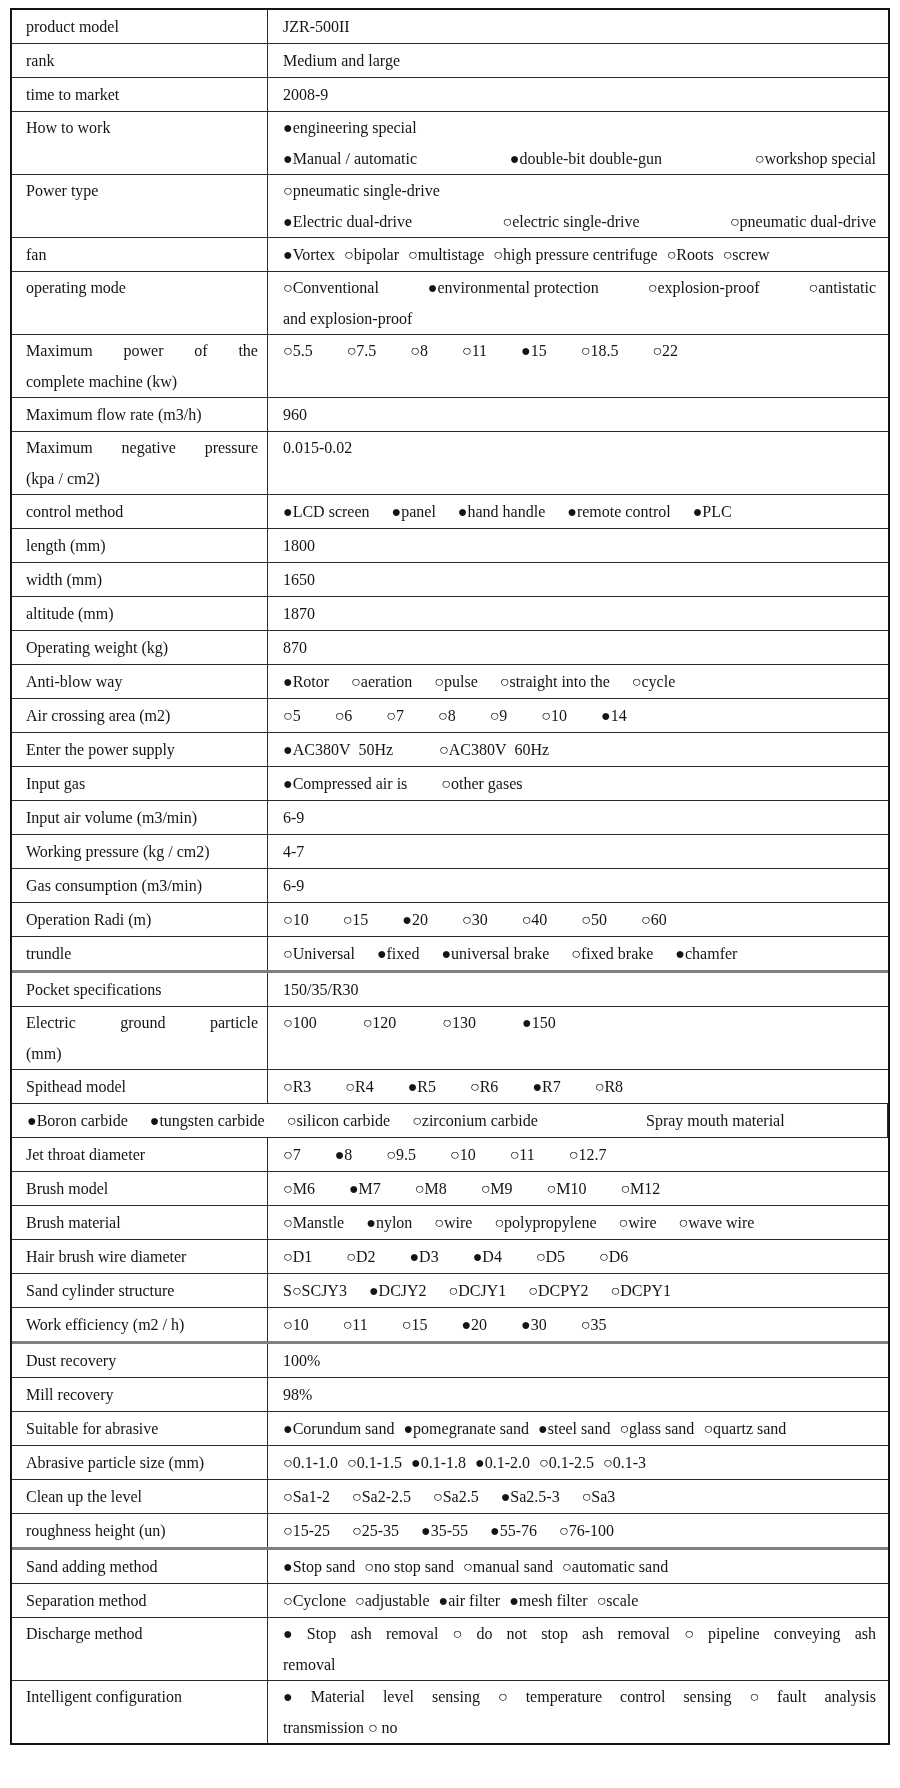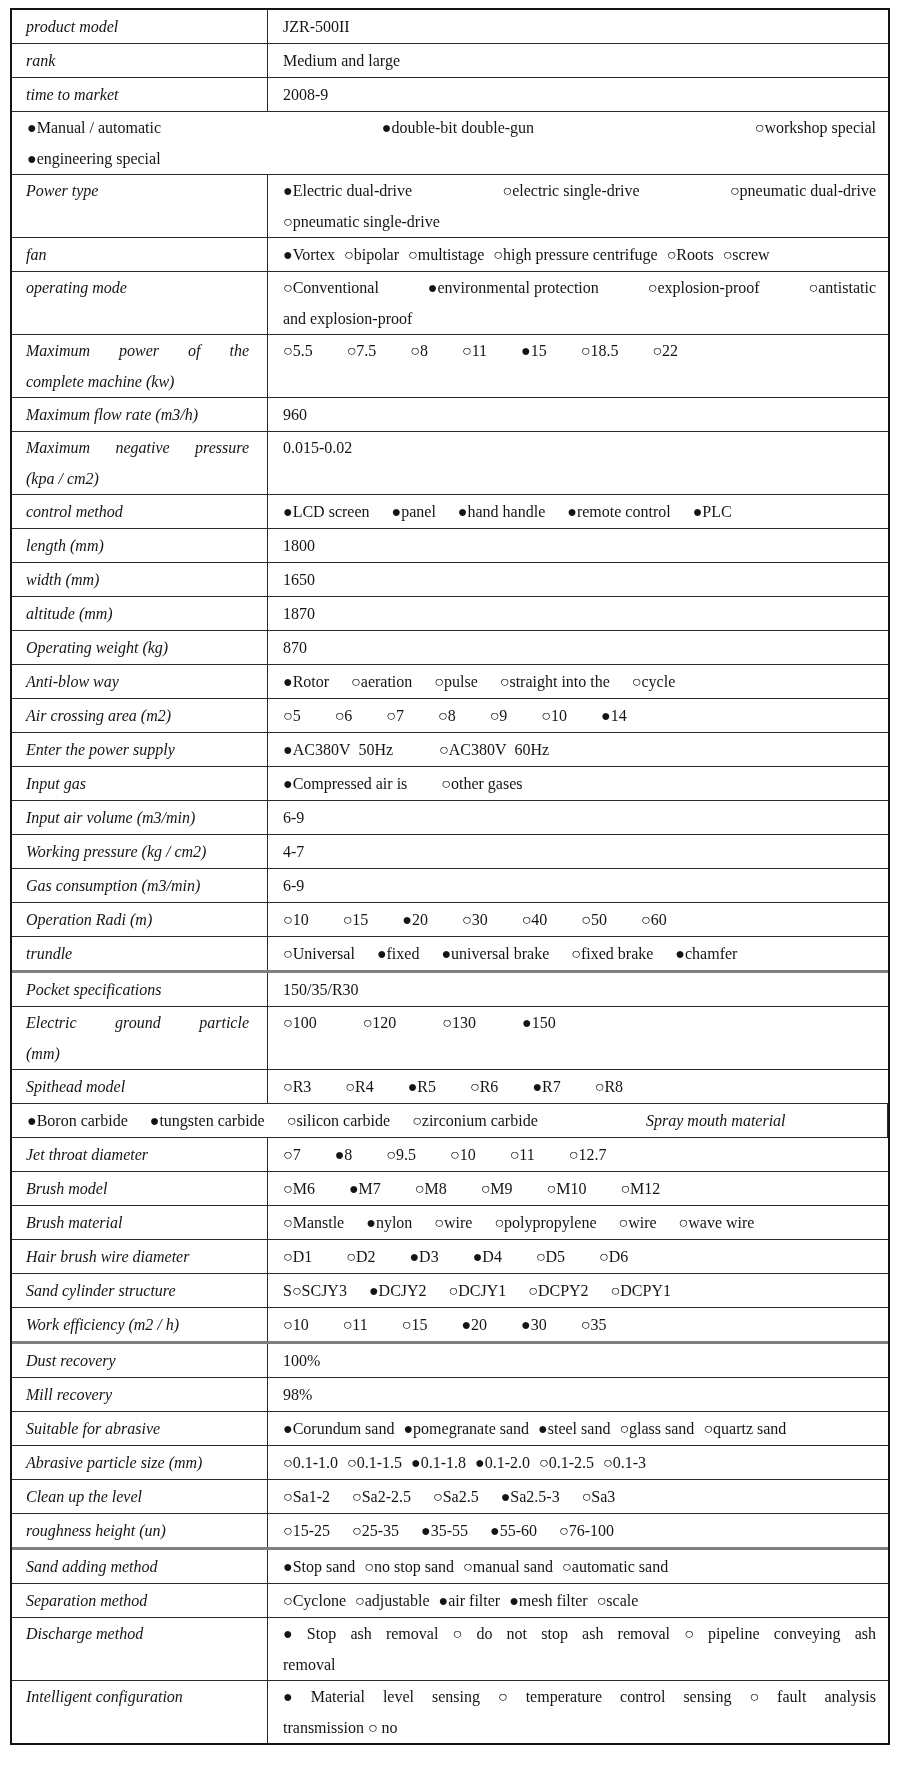--- a/index.html
+++ b/index.html
@@ -14,22 +14,21 @@
     background:#ffffff;
   }
   .spec-row{display:flex;border-top:1px solid #2a2a2a;min-height:33px}
   .spec-row:first-child{border-top:none}
   .spec-row.tall{min-height:62px}
   .spec-row.thick-top{border-top:3px solid #808080}
   .cell{box-sizing:border-box;padding-top:1px}
   .label-cell{
     width:256px;flex:0 0 256px;
     border-right:1px solid #2a2a2a;
-    padding:0 18px 0 14px;
-    font-style:italic;
+    padding:0 9px 0 14px;
   }
   .value-cell{flex:1 1 auto;min-width:0;padding:0 12px 0 15px}
   .cell-inner,.line{line-height:31px}
   .spec-row:not(.tall) .cell{display:flex;align-items:center}
   .spec-row:not(.tall) .cell-inner{width:100%}
   .stretch{display:flex;justify-content:space-between;width:100%}
   .stretch > span{white-space:nowrap}
   .opt{display:inline-block;white-space:nowrap}
   .opts-sm .opt{margin-right:9px}
   .opts-md .opt{margin-right:22px}
@@ -60,40 +59,43 @@
     </div>
     <div class="spec-row">
       <div class="cell label-cell">
         <div class="cell-inner just-label">time to market</div>
       </div>
       <div class="cell value-cell">
         <div class="cell-inner">2008-9</div>
       </div>
     </div>
     <div class="spec-row tall">
-      <div class="cell value-cell">
+      <div class="cell label-cell">
+        <div class="cell-inner just-label">How to work</div>
+      </div>
+      <div class="cell value-cell">
+        <div class="line opts-md"><span class="opt">●engineering special</span></div>
         <div class="line stretch">
           <span>●Manual / automatic</span>
           <span>●double-bit double-gun</span>
           <span>○workshop special</span>
         </div>
-        <div class="line opts-md"><span class="opt">●engineering special</span></div>
       </div>
     </div>
     <div class="spec-row tall">
       <div class="cell label-cell">
         <div class="cell-inner just-label">Power type</div>
       </div>
       <div class="cell value-cell">
+        <div class="line opts-md"><span class="opt">○pneumatic single-drive</span></div>
         <div class="line stretch">
           <span>●Electric dual-drive</span>
           <span>○electric single-drive</span>
           <span>○pneumatic dual-drive</span>
         </div>
-        <div class="line opts-md"><span class="opt">○pneumatic single-drive</span></div>
       </div>
     </div>
     <div class="spec-row">
       <div class="cell label-cell">
         <div class="cell-inner just-label">fan</div>
       </div>
       <div class="cell value-cell">
         <div class="cell-inner opts-sm"><span class="opt">●Vortex</span><span class="opt">○bipolar</span><span class="opt">○multistage</span><span class="opt">○high pressure centrifuge</span><span class="opt">○Roots</span><span class="opt">○screw</span></div>
       </div>
     </div>
@@ -381,21 +383,21 @@
       </div>
       <div class="cell value-cell">
         <div class="cell-inner opts-md"><span class="opt">○Sa1-2</span><span class="opt">○Sa2-2.5</span><span class="opt">○Sa2.5</span><span class="opt">●Sa2.5-3</span><span class="opt">○Sa3</span></div>
       </div>
     </div>
     <div class="spec-row">
       <div class="cell label-cell">
         <div class="cell-inner just-label">roughness height (un)</div>
       </div>
       <div class="cell value-cell">
-        <div class="cell-inner opts-md"><span class="opt">○15-25</span><span class="opt">○25-35</span><span class="opt">●35-55</span><span class="opt">●55-60</span><span class="opt">○76-100</span></div>
+        <div class="cell-inner opts-md"><span class="opt">○15-25</span><span class="opt">○25-35</span><span class="opt">●35-55</span><span class="opt">●55-76</span><span class="opt">○76-100</span></div>
       </div>
     </div>
     <div class="spec-row thick-top">
       <div class="cell label-cell">
         <div class="cell-inner just-label">Sand adding method</div>
       </div>
       <div class="cell value-cell">
         <div class="cell-inner opts-sm"><span class="opt">●Stop sand</span><span class="opt">○no stop sand</span><span class="opt">○manual sand</span><span class="opt">○automatic sand</span></div>
       </div>
     </div>

